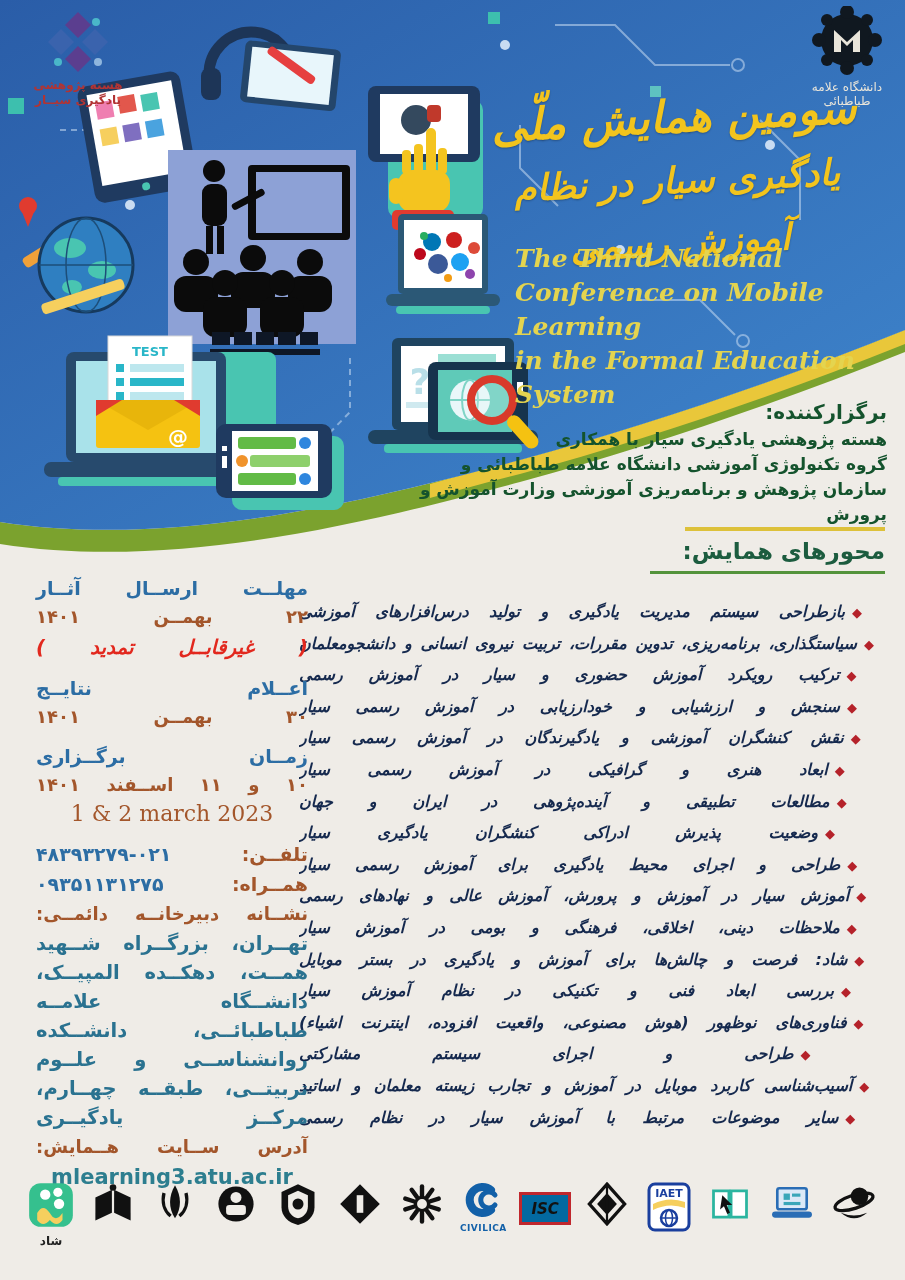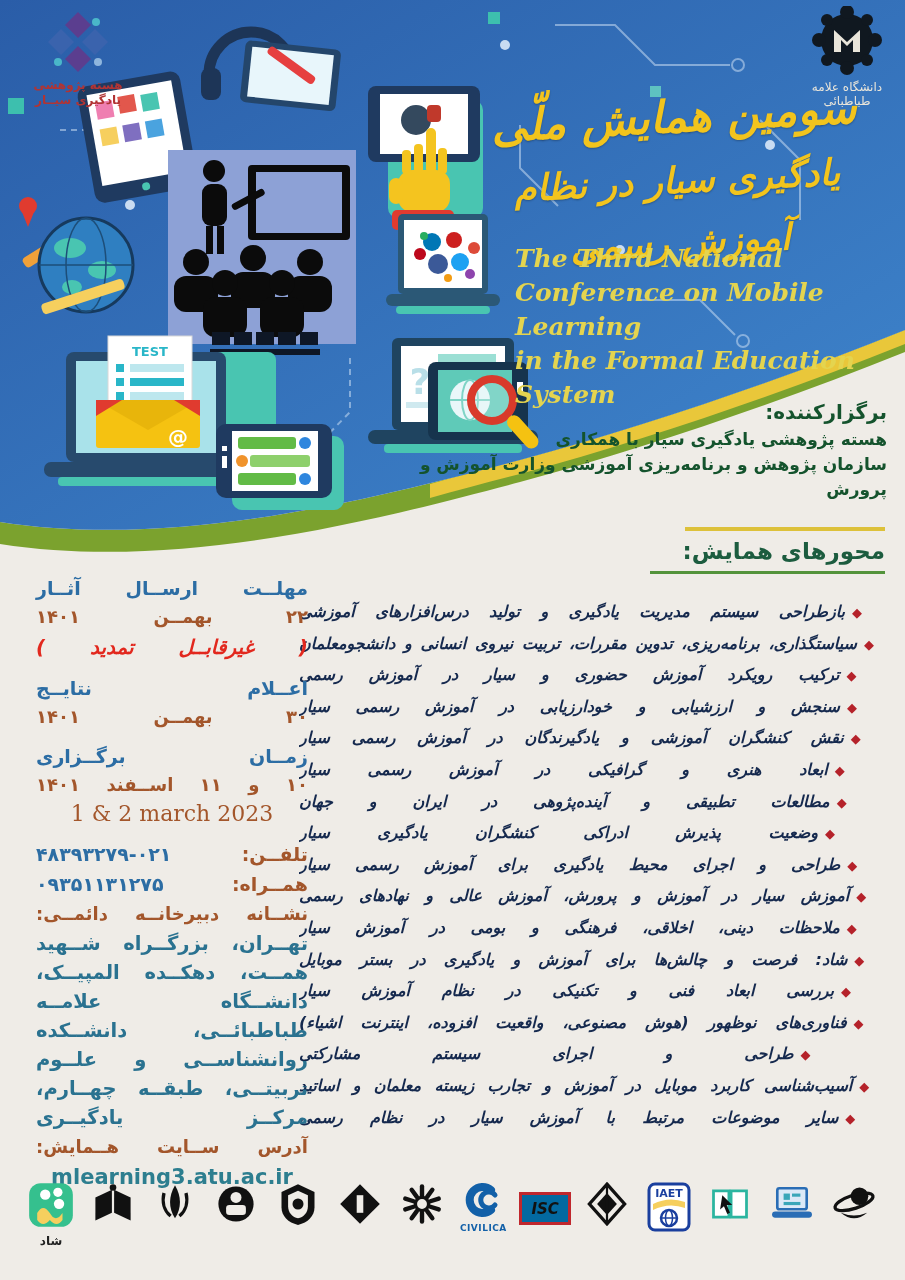--- a/index.html
+++ b/index.html
@@ -306,20 +306,21 @@
 
   <div class="en-title">
     <div>The Third National</div>
     <div>Conference on Mobile Learning</div>
     <div>in the Formal Education System</div>
   </div>
 
   <div class="organizer">
     <div class="org-label">برگزارکننده:</div>
     <div class="org-line">هسته پژوهشی یادگیری سیار با همکاری</div>
+    <div class="org-line">گروه تکنولوژی آموزشی دانشگاه علامه طباطبائی و</div>
     <div class="org-line">سازمان پژوهش و برنامه‌ریزی آموزشی وزارت آموزش و پرورش</div>
   </div>
 
   <div class="topics-heading">
     <div class="rule-top"></div>
     <div class="head-text">محورهای همایش:</div>
     <div class="rule-bottom"></div>
   </div>
 
   <ul class="topics-list">

